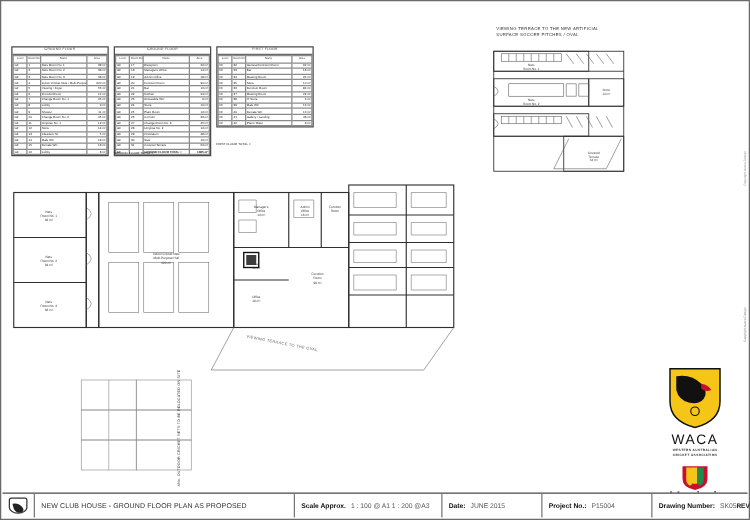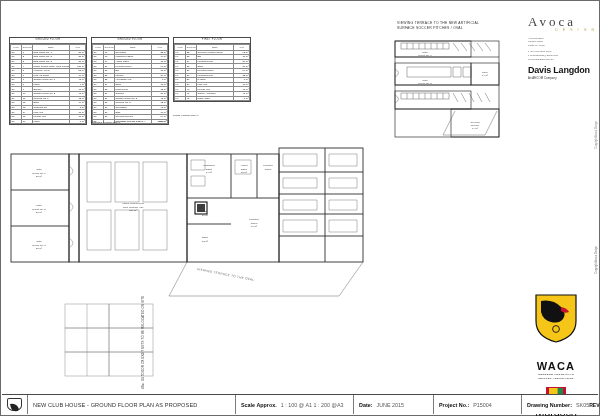--- a/index.html
+++ b/index.html
@@ -34,21 +34,21 @@
   .avoca-sub{font-size:3.4px;letter-spacing:2.1px;color:#b9a34a;text-align:right;margin-top:-1px;margin-right:2px;}
   .avoca-addr{font-size:2.5px;line-height:3.4px;color:#555;margin-top:5px;}
   .avoca-contact{font-size:2.5px;line-height:3.9px;color:#555;margin-top:3px;}
   #dl{position:absolute;left:527px;top:64px;width:70px;}
   .dl-name{font-size:9px;font-weight:bold;letter-spacing:-.2px;color:#141414;line-height:10px;}
   .dl-sub{font-size:2.8px;color:#333;letter-spacing:.1px;margin-top:.5px;}
 
   
   #logos{position:absolute;left:524px;top:292px;width:62px;text-align:center;}
   .shield{position:relative;width:44px;height:50px;margin:0 auto;}
-  .waca-word{font-size:11px;font-weight:bold;letter-spacing:1.2px;color:#111;margin-top:18px;line-height:11px;}
+  .waca-word{font-size:11px;font-weight:normal;letter-spacing:1.2px;color:#111;margin-top:4px;line-height:11px;}
   .waca-sub{font-size:2.5px;font-weight:bold;letter-spacing:.35px;color:#333;line-height:3.4px;margin-top:1px;}
   .mu-mark{width:22px;height:20px;margin:5px auto 1px;}
   .mu-word{font-size:11px;color:#111;line-height:11px;letter-spacing:-.2px;}
   .mu-sub{font-size:3px;letter-spacing:2.3px;color:#333;margin-top:0px;}
   #copyright{position:absolute;right:4px;top:245px;font-size:2.6px;color:#777;transform-origin:right top;transform:rotate(-90deg);white-space:nowrap;}
   #copyright2{position:absolute;right:4px;top:120px;font-size:2.6px;color:#888;transform-origin:right top;transform:rotate(-90deg);white-space:nowrap;}
 
   
   #titleblock{position:absolute;left:1px;right:1px;bottom:1px;height:19px;border-top:1px solid #4a4a4a;display:flex;align-items:stretch;background:#fff;}
   .tb-cell{display:flex;align-items:center;padding:0 5px;border-right:.8px solid #7a7a7a;box-sizing:border-box;}
@@ -428,39 +428,21 @@
           <text x="32" y="45">Room No. 2</text>
         <text x="92" y="34">Store</text>
           <text x="92" y="37">14 m²</text>
         <text x="82" y="84">Covered</text>
           <text x="82" y="87">Terrace</text>
           <text x="82" y="90">64 m²</text>
       </g>
     </svg>
   </div>
 
-  <div id="avoca">
-    <div class="avoca-word">Avoca</div>
-    <div class="avoca-sub">D E S I G N</div>
-    <div class="avoca-addr">
-      <div>Avoca Design</div>
-      <div>PO Box 8081</div>
-      <div>Perth WA 6000</div>
-    </div>
-    <div class="avoca-contact">
-      <div>t  +61 (0)8 9381 0000</div>
-      <div>e  avocadesign@gmail.com</div>
-      <div>w  avocadesign.com.au</div>
-    </div>
-  </div>
-
-  <div id="dl">
-    <div class="dl-name">Davis Langdon</div>
-    <div class="dl-sub">An AECOM Company</div>
-  </div>
+
 
   <div id="plan-frame">
     <svg width="388" height="245" viewBox="0 0 388 245">
 
       <g fill="none" stroke="#2e2e2e" stroke-width="0.9">
         <rect x="2" y="8" width="58" height="108"></rect>
         <line x1="2" y1="44" x2="60" y2="44"></line>
         <line x1="2" y1="80" x2="60" y2="80"></line>
         <rect x="60" y="8" width="10" height="108"></rect>
 

